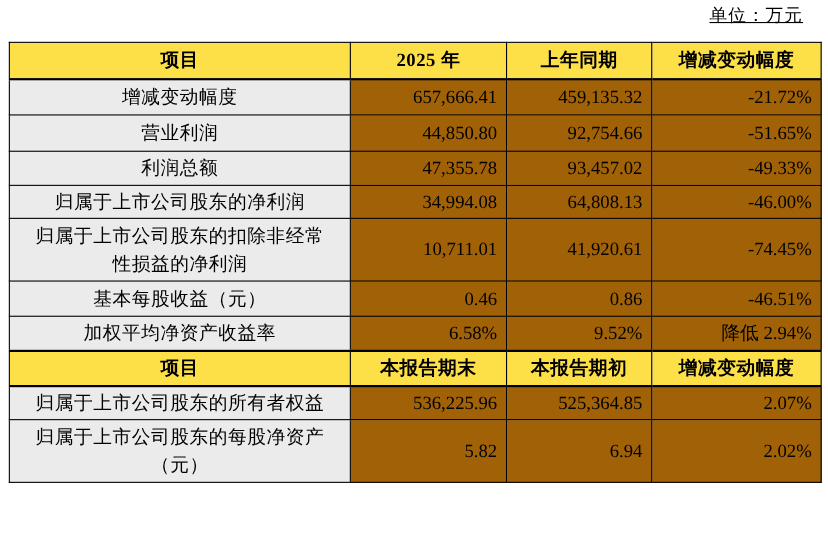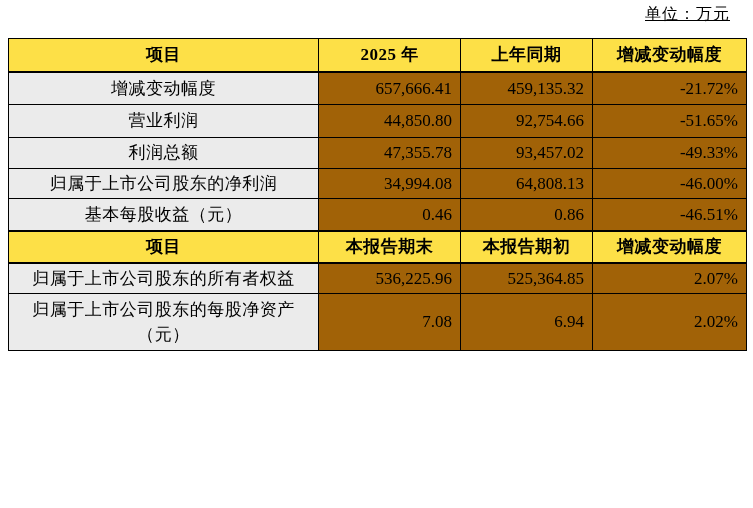--- a/index.html
+++ b/index.html
@@ -104,40 +104,53 @@
       <td class="num-cell">47,355.78</td>
       <td class="num-cell">93,457.02</td>
       <td class="num-cell">-49.33%</td>
     </tr>
     <tr class="h30">
       <td class="label-cell">归属于上市公司股东的净利润</td>
       <td class="num-cell">34,994.08</td>
       <td class="num-cell">64,808.13</td>
       <td class="num-cell">-46.00%</td>
     </tr>
+    <tr class="h57">
+      <td class="label-cell">归属于上市公司股东的扣除非经常
+性损益的净利润</td>
+      <td class="num-cell">10,711.01</td>
+      <td class="num-cell">41,920.61</td>
+      <td class="num-cell">-74.45%</td>
+    </tr>
     <tr class="h32">
       <td class="label-cell">基本每股收益（元）</td>
       <td class="num-cell">0.46</td>
       <td class="num-cell">0.86</td>
       <td class="num-cell">-46.51%</td>
+    </tr>
+    <tr class="h31">
+      <td class="label-cell">加权平均净资产收益率</td>
+      <td class="num-cell">6.58%</td>
+      <td class="num-cell">9.52%</td>
+      <td class="num-cell">降低 2.94%</td>
     </tr>
 
     <tr class="header-row-mid h32">
       <th>项目</th>
       <th>本报告期末</th>
       <th>本报告期初</th>
       <th>增减变动幅度</th>
     </tr>
     <tr class="h30">
       <td class="label-cell">归属于上市公司股东的所有者权益</td>
       <td class="num-cell">536,225.96</td>
       <td class="num-cell">525,364.85</td>
       <td class="num-cell">2.07%</td>
     </tr>
     <tr class="h57">
       <td class="label-cell">归属于上市公司股东的每股净资产
 （元）</td>
-      <td class="num-cell">7.08</td>
+      <td class="num-cell">5.82</td>
       <td class="num-cell">6.94</td>
       <td class="num-cell">2.02%</td>
     </tr>
   </tbody>
 </table>
 
 </body></html>

